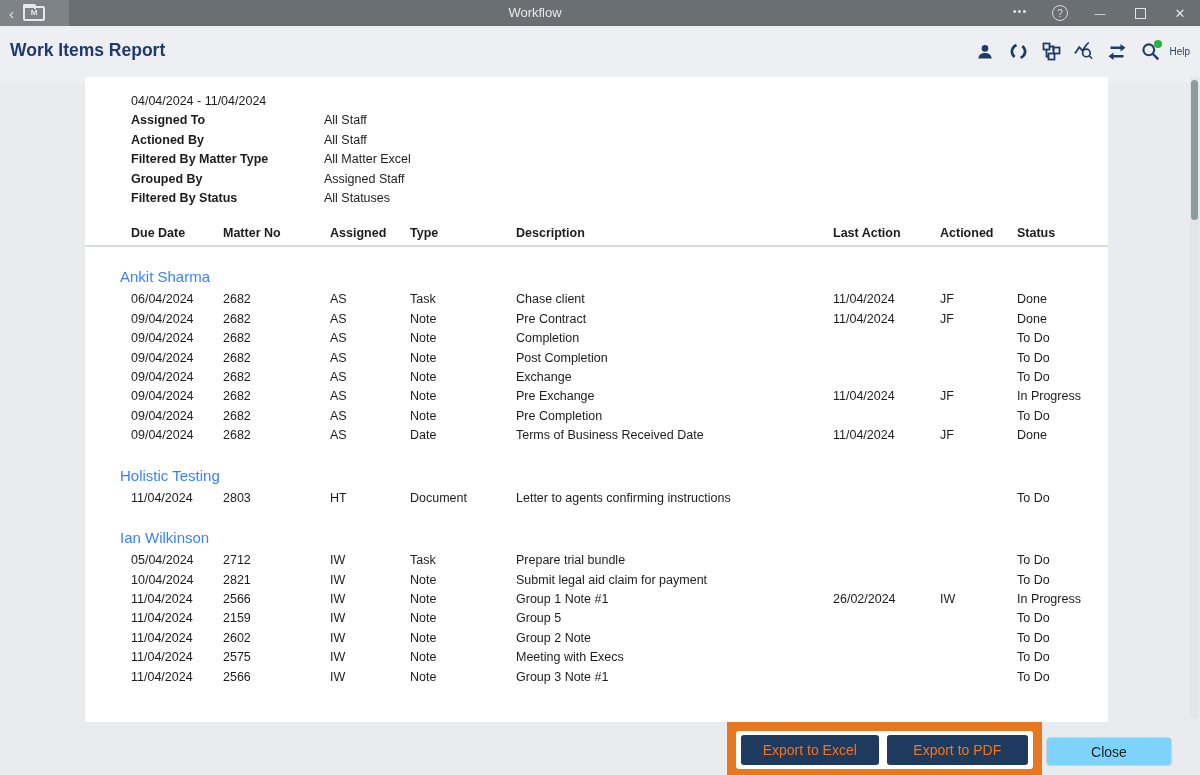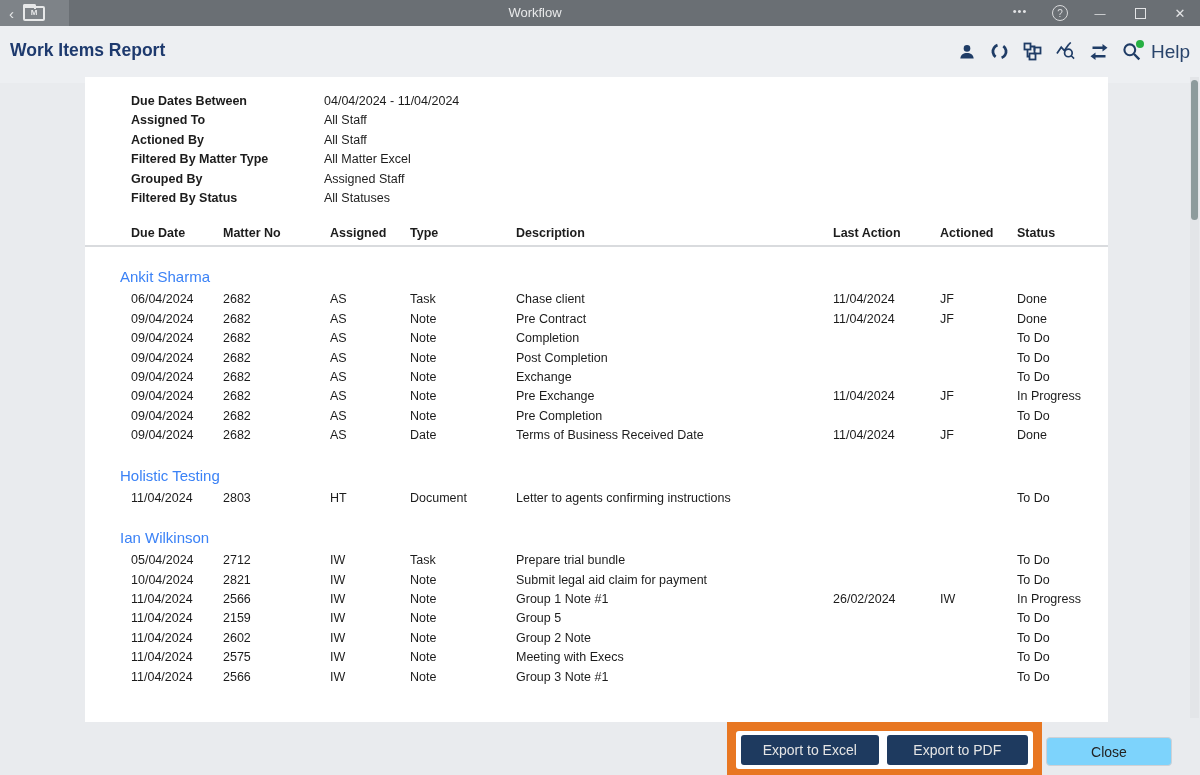--- a/index.html
+++ b/index.html
@@ -19,21 +19,21 @@
   .dots { font-size:11px; letter-spacing:1px; margin-top:-4px; }
   .help-circle { width:16px; height:16px; border:1.4px solid #d9dadc; border-radius:50%; font-size:10px; display:flex; align-items:center; justify-content:center; color:#d9dadc; }
   .max-box { width:11px; height:11px; border:1.4px solid #e3e4e6; }
 
   
   .app-header { position:absolute; left:0; top:26px; width:1200px; height:57px; background:#edeff2; }
   .page-title { position:absolute; left:10px; top:14px; font-size:17.5px; font-weight:600; color:#1e3a6e; }
   .header-actions { position:absolute; right:10px; top:0; height:51px; display:flex; align-items:center; gap:13px; }
   .h-icon { width:20px; height:20px; display:flex; align-items:center; justify-content:center; position:relative; }
   .green-dot { position:absolute; right:-2px; top:-2px; width:8px; height:8px; border-radius:50%; background:#27b043; }
-  .help-label { font-size:19px; color:#29446b; margin-left:-4px; }
+  .help-label { font-size:10px; color:#29446b; margin-left:-4px; }
 
   
   .report-page { position:absolute; left:85px; top:77px; width:1023px; height:645px; background:#ffffff; overflow:hidden; font-size:12.5px; color:#1c1c1c; }
   .filter-block { margin:15px 20px 0 46px; }
   .filter-row { display:grid; grid-template-columns:193px auto; line-height:19.4px; }
   .filter-label { font-weight:bold; }
   .tbl-grid { display:grid; grid-template-columns:92px 107px 80px 106px 317px 107px 77px 1fr; }
   .table-header { margin:18px 20px 0 46px; font-weight:bold; }
   .header-divider { margin-top:5px; height:2px; background:#d9dbde; width:1023px; }
   .groups { margin:0 20px 0 46px; }
@@ -43,21 +43,21 @@
   .cell { overflow:hidden; white-space:nowrap; }
 
   
   .scrollbar-track { position:absolute; right:1px; top:77px; width:9px; height:641px; background:#e3e5e8; }
   .scrollbar-thumb { position:absolute; left:1px; top:3px; width:7px; height:140px; background:#8d9b9c; border-radius:4px; }
 
   
   .close-btn { position:absolute; left:1046px; top:737px; width:126px; height:29px; background:#7dd3fc; border:1px solid #cfd1d5; border-radius:4px; font-size:14px; color:#222; display:flex; align-items:center; justify-content:center; font-family:"Liberation Sans", sans-serif; cursor:default; }
   .highlight-box { position:absolute; left:727px; top:722px; width:315px; height:60px; background:#e87722; padding:9px 9px 0 9px; }
   .highlight-inner { background:#ffffff; border-radius:3px; padding:4px 5px; display:flex; gap:8px; }
-  .navy-btn { height:30px; background:#1e3a5f; border:none; border-radius:3px; color:#e5e5e5; font-size:14px; font-family:"Liberation Sans", sans-serif; display:flex; align-items:center; justify-content:center; cursor:default; }
+  .navy-btn { height:30px; background:#1e3a5f; border:none; border-radius:3px; color:#f97316; font-size:14px; font-family:"Liberation Sans", sans-serif; display:flex; align-items:center; justify-content:center; cursor:default; }
   .btn-excel { width:140px; }
   .btn-pdf { width:144px; }
 
   svg { display:block; }
 </style>
 </head>
 <body>
 
 <div class="titlebar">
   <div class="titlebar-left">
@@ -121,21 +121,20 @@
         </svg>
       <span class="green-dot"></span>
     </span>
     <span class="help-label">Help</span>
   </div>
 </div>
 
 <div class="report-page">
   <div class="filter-block" id="filter-block">
       <div class="filter-row">
-        <div class="filter-label">Due Dates Between</div>
         <div class="filter-value">04/04/2024 - 11/04/2024</div>
       </div>
       <div class="filter-row">
         <div class="filter-label">Assigned To</div>
         <div class="filter-value">All Staff</div>
       </div>
       <div class="filter-row">
         <div class="filter-label">Actioned By</div>
         <div class="filter-value">All Staff</div>
       </div>

